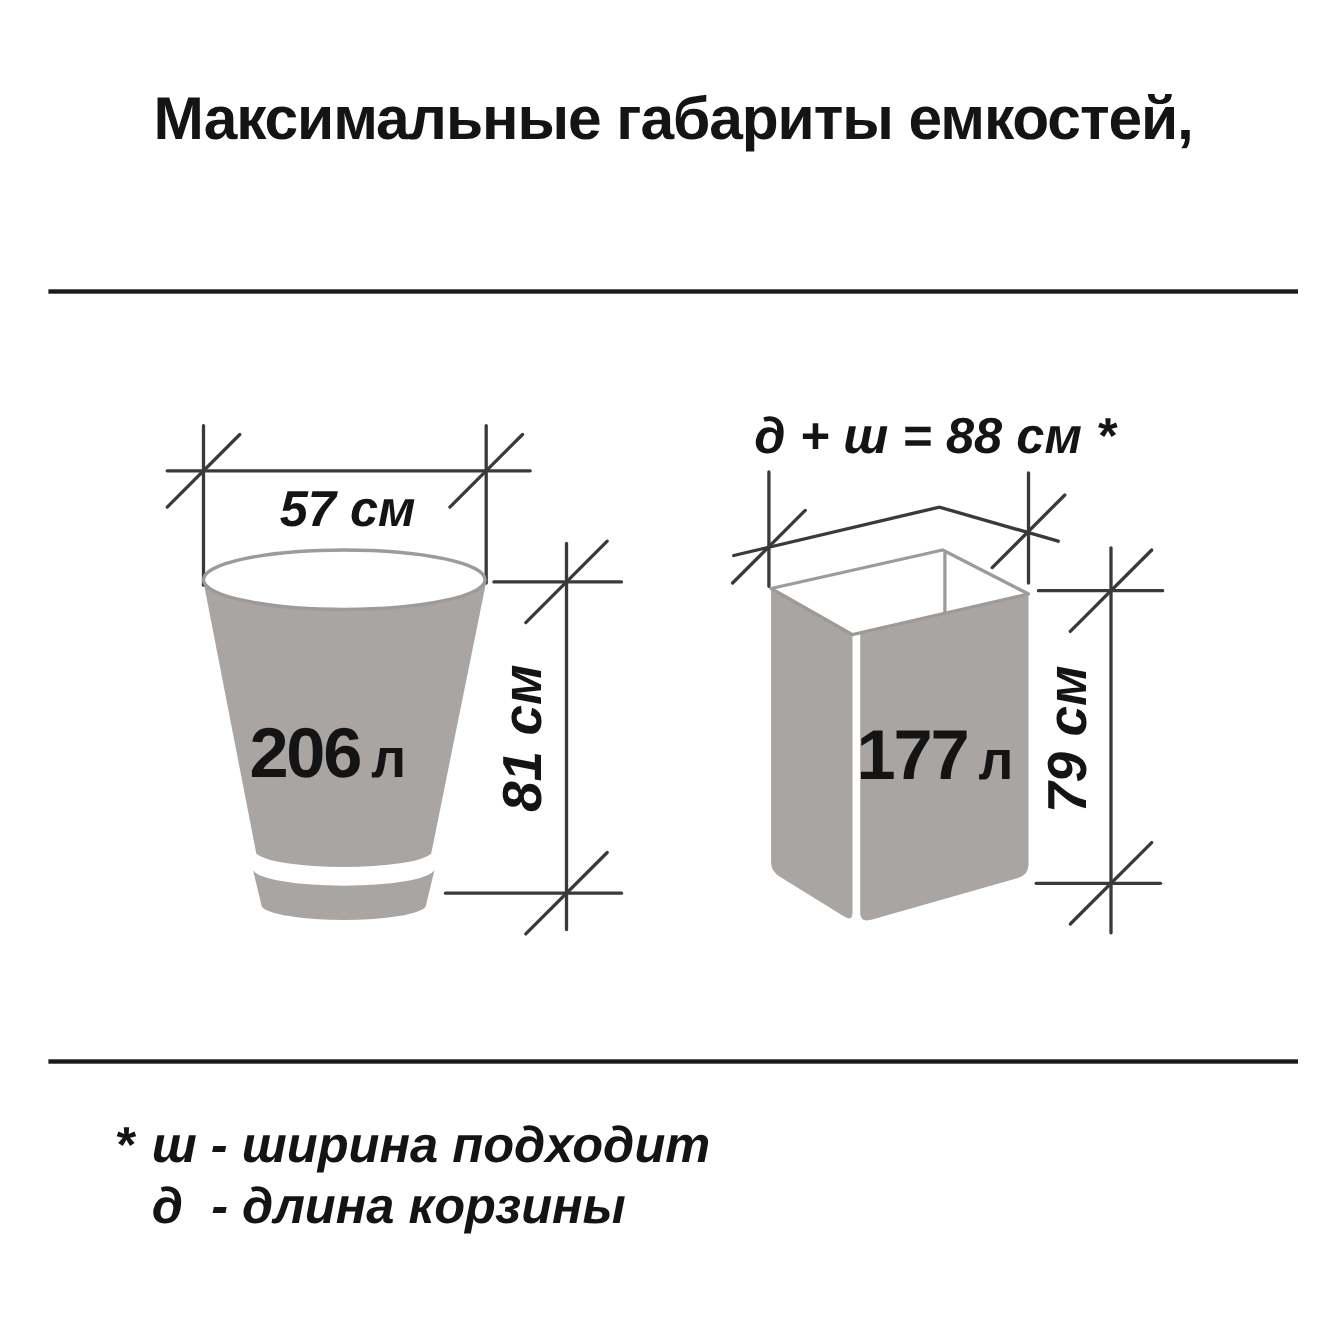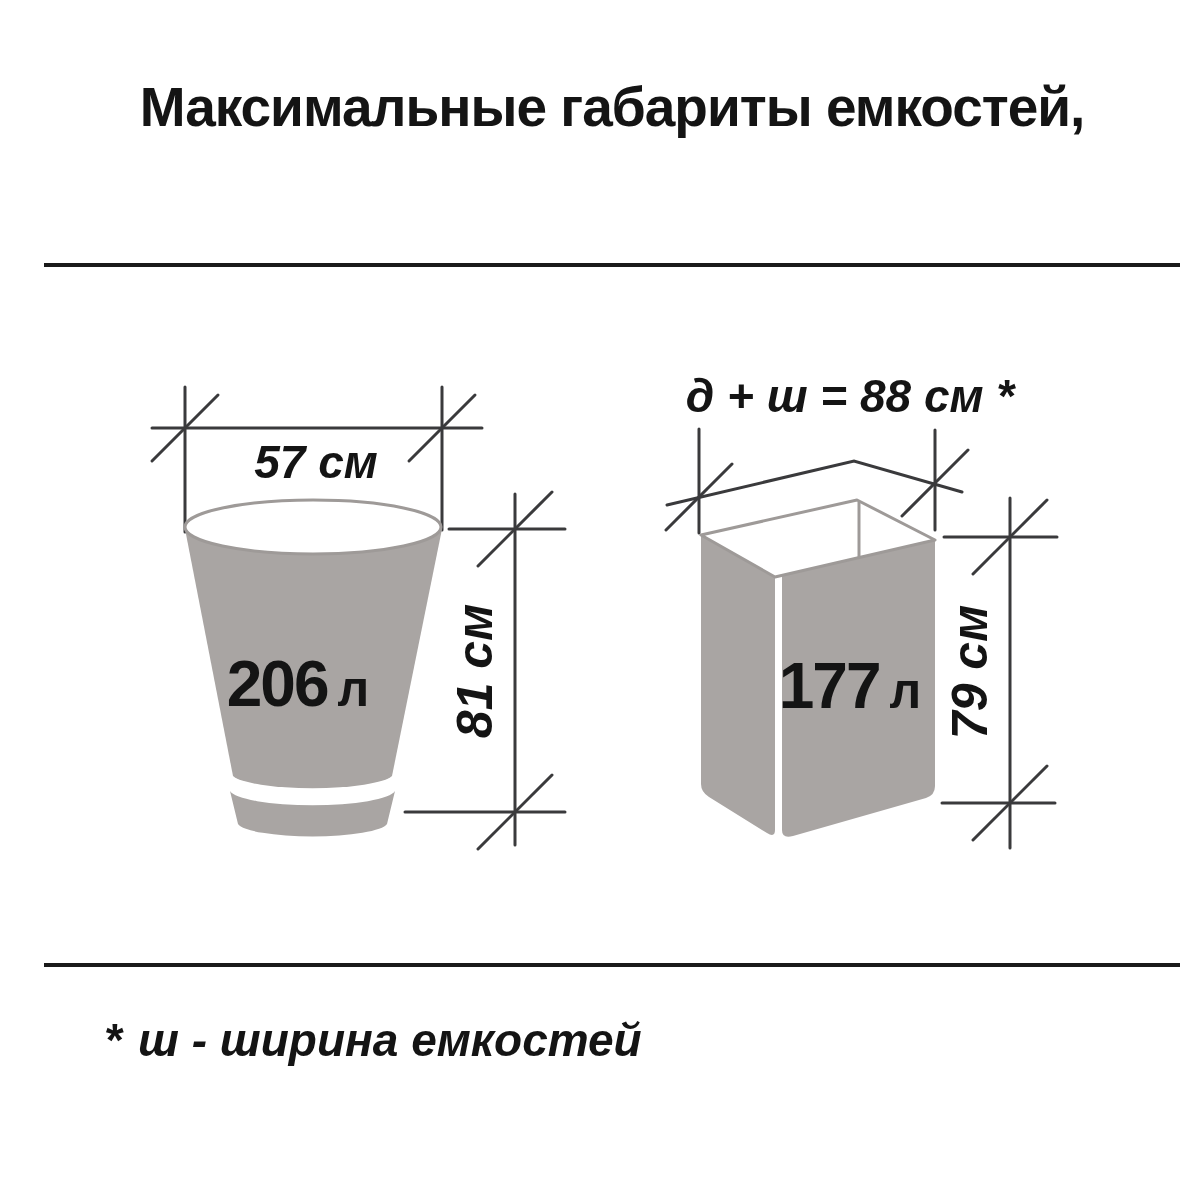--- a/index.html
+++ b/index.html
@@ -107,20 +107,21 @@
       </g>
       <text class="dim-label-vert" transform="translate(975,672) rotate(-90)" text-anchor="middle" fill="#141414">79 см</text>
     </g>
   </svg>
 
   <div class="divider divider-bottom"></div>
 
   <div class="footnote">
     <div class="footnote-row">
       <span class="footnote-marker">*</span>
-      <span class="footnote-text">ш - ширина емкостей</span>
+      <span class="footnote-text">ш - ширина подходит</span>
     </div>
     <div class="footnote-row">
       <span class="footnote-marker"></span>
+      <span class="footnote-text">д  - длина корзины</span>
     </div>
   </div>
 
 </div>
 
 </body></html>

